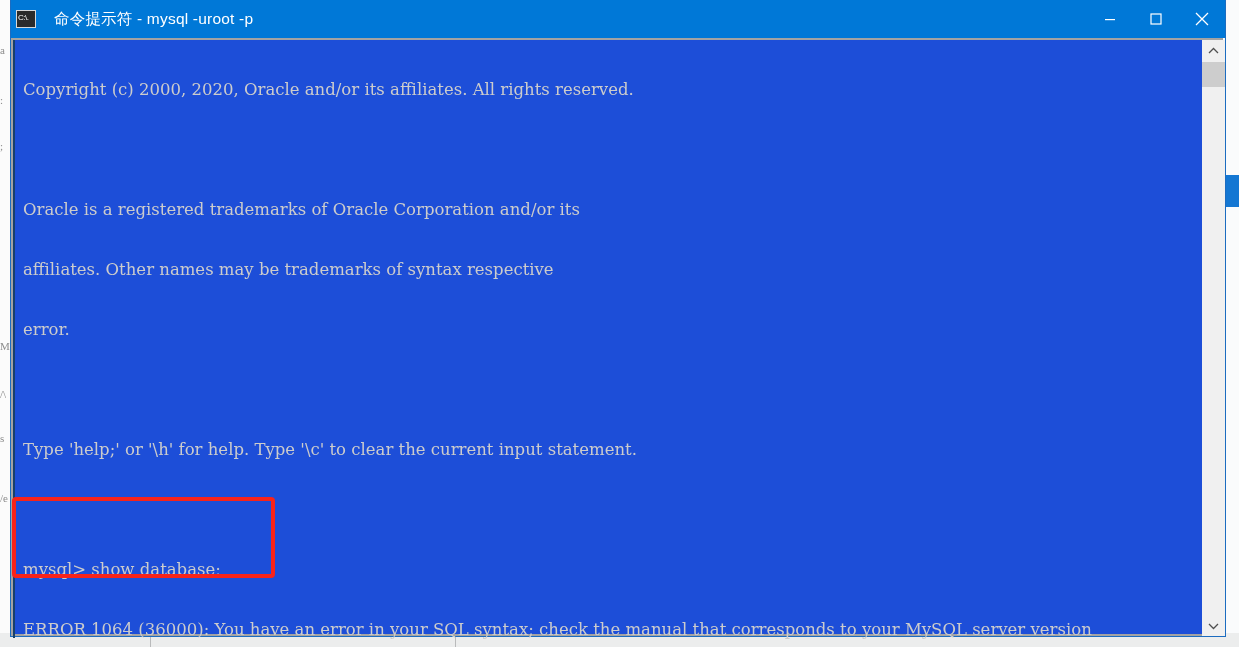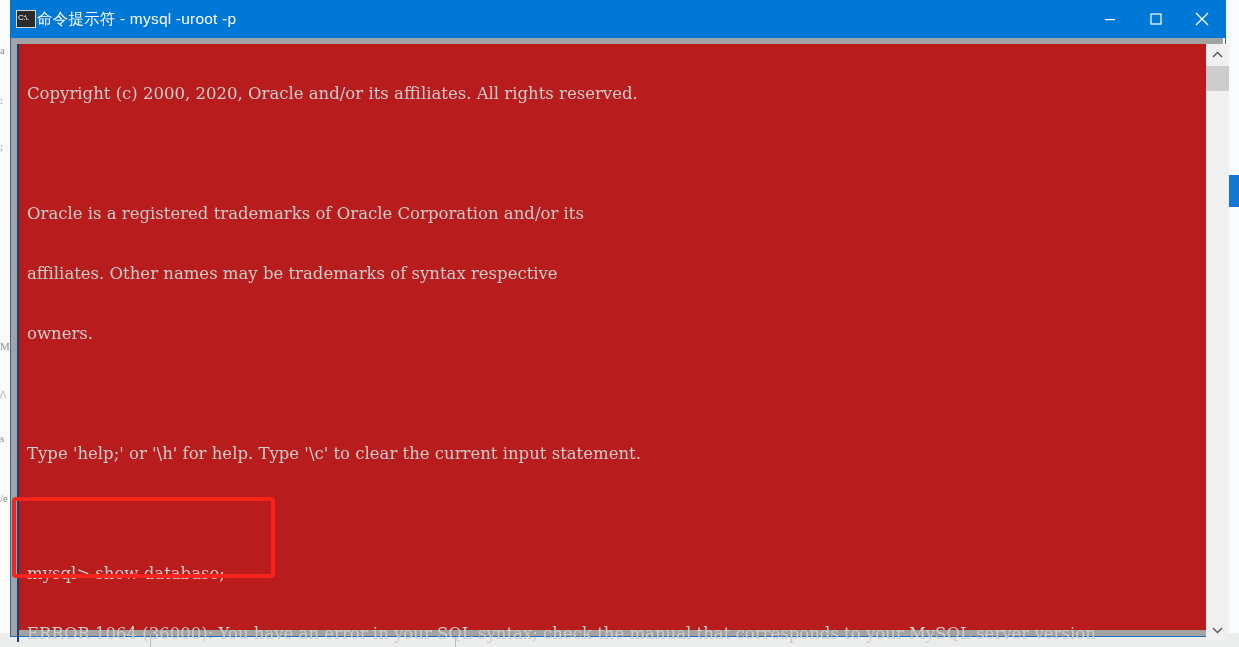--- a/index.html
+++ b/index.html
@@ -104,21 +104,21 @@
   #cmd-icon::after {
     content: "C:\\.";
     position: absolute;
     left: 1px; top: 2px;
     font-family: "Liberation Sans", sans-serif;
     font-size: 8px;
     color: #ffffff;
     letter-spacing: -0.5px;
   }
   #titlebar-title {
-    margin-left: 1px;
+    margin-left: 18px;
     color: #ffffff;
     font-size: 15.5px;
     font-family: "Liberation Sans", sans-serif;
     white-space: nowrap;
     letter-spacing: 0.2px;
   }
   #win-controls {
     margin-left: auto;
     display: flex;
     height: 38px;
@@ -130,22 +130,22 @@
     justify-content: center;
   }
   .win-btn svg { display: block; }
 
   
   #term-body {
     position: absolute;
     left: 0; top: 38px;
     width: 1212px;
     height: 598px;
-    background: #b91c1c;
-    border: 6px solid #a3a3a3;
+    background: #1d4ed8;
+    border: 2px solid #a3a3a3;
     box-sizing: border-box;
   }
   #term-left-border {
     position: absolute;
     left: 0; top: 0;
     width: 2px; height: 598px;
     background: #17406b;
   }
   #term-text {
     position: absolute;
@@ -253,21 +253,21 @@
     </div>
 
     <div id="term-body">
       <div id="term-left-border"></div>
 
       <div id="term-text">
         <div class="tline">Copyright (c) 2000, 2020, Oracle and/or its affiliates. All rights reserved.</div>
         <div class="tline"></div>
         <div class="tline">Oracle is a registered trademarks of Oracle Corporation and/or its</div>
         <div class="tline">affiliates. Other names may be trademarks of syntax respective</div>
-        <div class="tline">owners.</div>
+        <div class="tline">error.</div>
         <div class="tline"></div>
         <div class="tline">Type 'help;' or '\h' for help. Type '\c' to clear the current input statement.</div>
         <div class="tline"></div>
         <div class="tline">mysql&gt; show database;</div>
         <div class="tline">ERROR 1064 (36000): You have an error in your SQL syntax; check the manual that corresponds to your MySQL server version</div>
         
         
 
         
         

